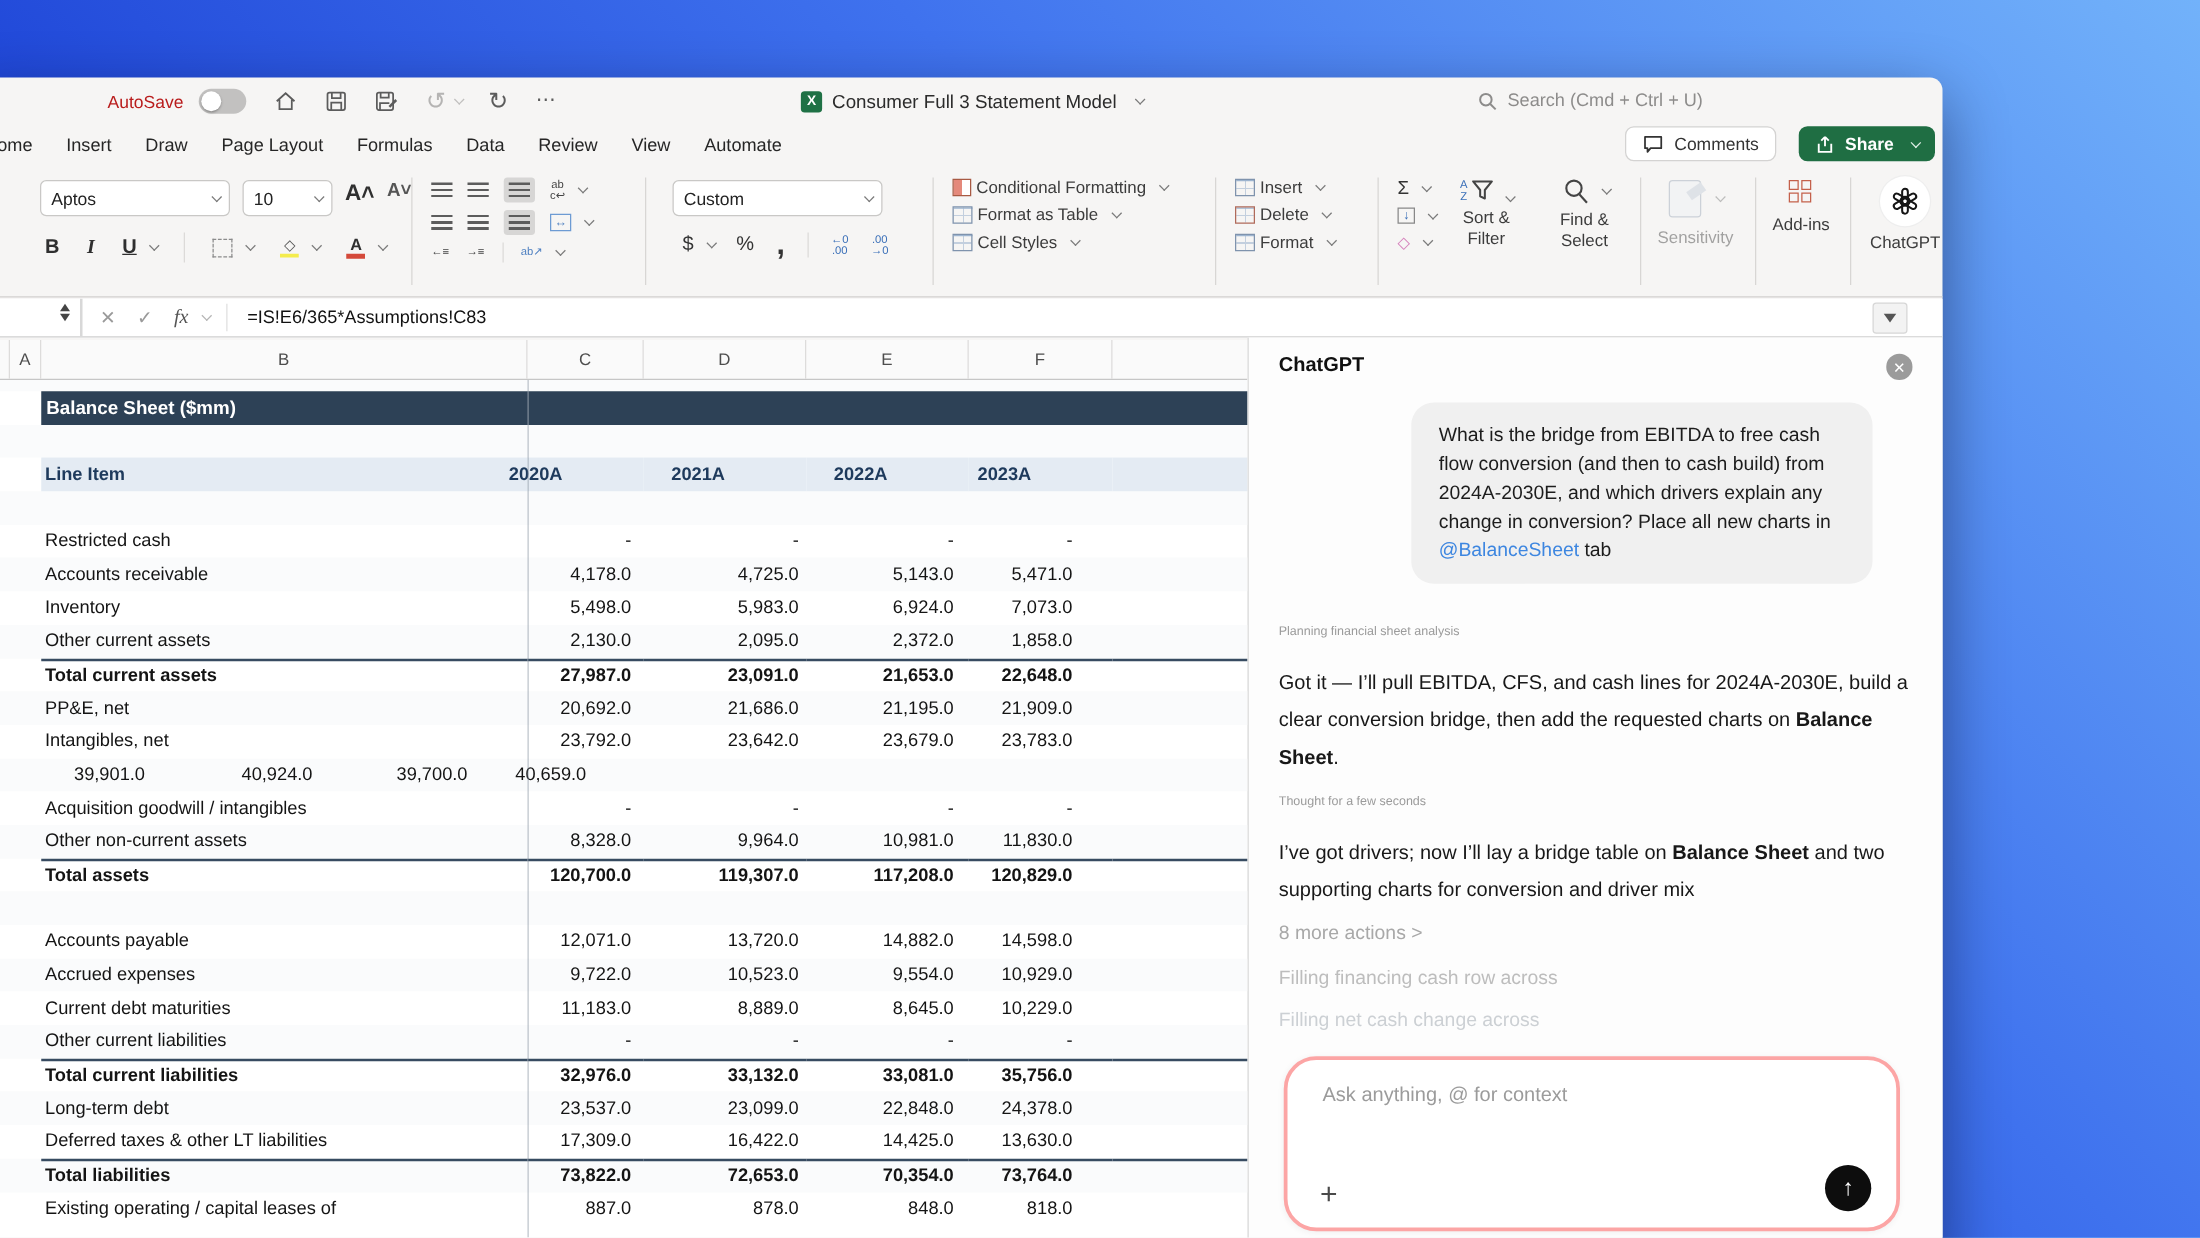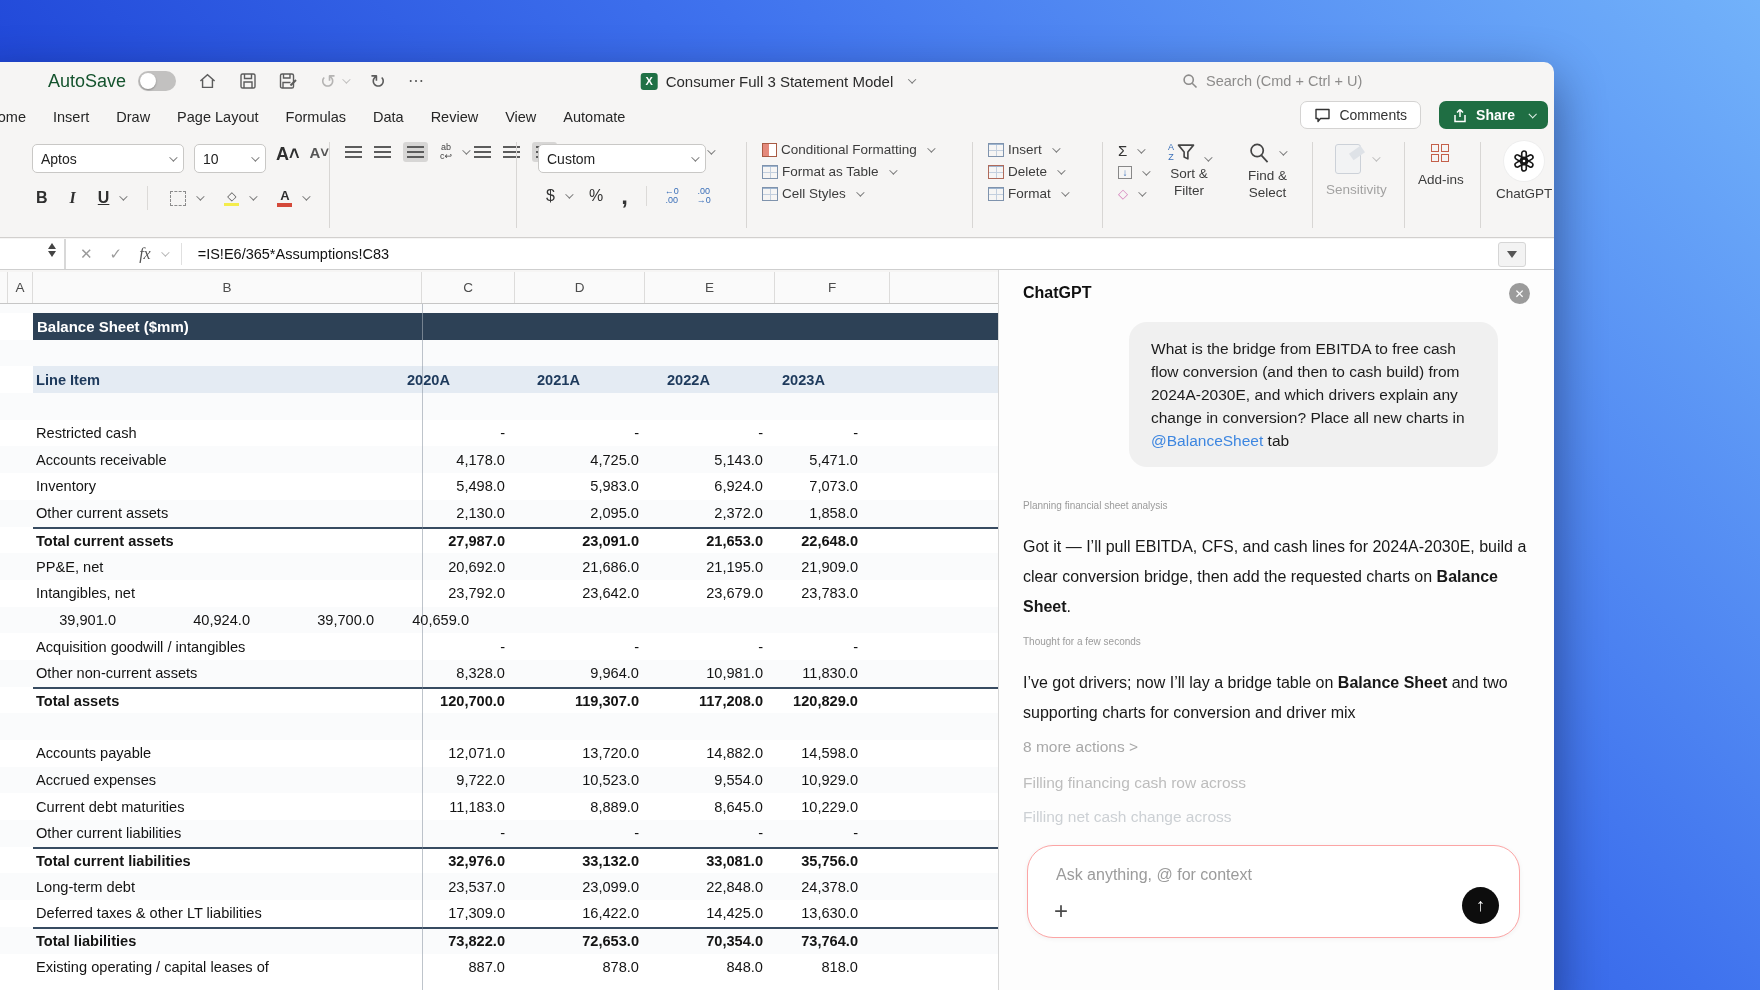--- a/index.html
+++ b/index.html
@@ -4,21 +4,21 @@
 <style>
   *{box-sizing:border-box;margin:0;padding:0}
   html,body{width:1760px;height:990px;overflow:hidden}
   body{font-family:"Liberation Sans",sans-serif;
        background:linear-gradient(225deg,#72b2fa 0%,#3f72ee 38%,#1d43d6 70%,#0e2fc2 100%)}
   
   .window{position:absolute;left:-24px;top:62px;width:1578px;height:950px;
           background:#f6f5f4;border-radius:10px 10px 0 0;box-shadow:0 18px 50px rgba(0,0,20,.45)}
   
   .titlebar{position:absolute;left:24px;top:0;width:1554px;height:38px;display:flex;align-items:center}
-  .autosave-label{margin-left:48px;font-size:18px;color:#14532d}
+  .autosave-label{margin-left:86px;font-size:14px;color:#b91c1c}
   .toggle{width:38px;height:20px;border-radius:10px;background:#c2c1c0;margin-left:12px;position:relative}
   .toggle i{position:absolute;left:2px;top:2px;width:16px;height:16px;border-radius:50%;background:#fff;box-shadow:0 1px 2px rgba(0,0,0,.3)}
   .tb-ic{margin-left:22px;color:#5c5c5c;display:flex;align-items:center}
   .tb-ic svg{display:block}
   .uchar{font-size:19px;line-height:1;color:#5c5c5c}
   .dim{color:#b5b4b3}
   .caret{display:inline-block;width:6px;height:6px;border-right:1.5px solid #7a7a7a;border-bottom:1.5px solid #7a7a7a;transform:rotate(45deg) translateY(-2px);margin-left:6px}
   .doc-title{position:absolute;left:50%;transform:translateX(-50%);display:flex;align-items:center;gap:8px}
   .xl-ic{width:17px;height:17px;border-radius:3px;background:#1f7145;color:#fff;font-size:11px;font-weight:700;display:flex;align-items:center;justify-content:center}
   .doc-title .t{font-size:15px;color:#2b2b2b}
@@ -91,21 +91,21 @@
   .panel{position:absolute;left:998px;top:270px;width:556px;height:720px;background:#fdfdfd;border-left:1px solid #d8d8d8;font-size:16px;color:#171717}
   .p-title{position:absolute;left:24px;top:14px;font-size:16px;font-weight:700;color:#101010}
   .p-close{position:absolute;right:24px;top:13px;width:21px;height:21px;border-radius:50%;background:#9b9b9b;color:#fff;font-size:12px;display:flex;align-items:center;justify-content:center}
   .bubble{position:absolute;left:130px;right:56px;top:52px;background:#f0f0f0;border-radius:18px;padding:15px 22px;font-size:15.5px;line-height:23px;color:#1c1c1c}
   .bubble .link{color:#3d86e0}
   .gray1{position:absolute;left:24px;right:13px;font-size:10px;color:#9b9b9b}
   .para{position:absolute;left:24px;right:22px;font-size:16px;line-height:30px;color:#181818}
   .more{position:absolute;left:24px;font-size:15.5px;color:#a8a8a8}
   .act1{position:absolute;left:24px;font-size:15.5px;color:#bdbdbd}
   .act2{position:absolute;left:24px;font-size:15.5px;color:#ccd0d4}
-  .inputcard{position:absolute;left:28px;right:34px;top:575px;height:93px;background:#fff;border:1px solid #fca5a5;border-radius:26px;box-shadow:0 1px 5px rgba(0,0,0,.05)}
+  .inputcard{position:absolute;left:28px;right:34px;top:575px;height:140px;background:#fff;border:3px solid #fca5a5;border-radius:26px;box-shadow:0 1px 5px rgba(0,0,0,.05)}
   .placeholder{position:absolute;left:28px;top:20px;color:#9b9b9b;font-size:16px}
   .plus{position:absolute;left:26px;bottom:14px;font-size:24px;color:#4a4a4a;font-weight:300;line-height:1}
   .send{position:absolute;right:20px;bottom:13px;width:37px;height:37px;border-radius:50%;background:#0d0d0d;color:#fff;display:flex;align-items:center;justify-content:center;font-size:18px}
 </style>
 </head>
 <body>
 
 <div class="window">
 
   <div class="titlebar">
@@ -223,21 +223,21 @@
       <span class="ric">
           <span style="display:flex;flex-direction:column;align-items:center">
             <span class="bigA" style="font-size:13px;line-height:1">A</span>
             <span class="ubar" style="background:#d4493a"></span>
           </span>
           <span class="caret"></span>
         </span>
     </div>
     <div class="vsep" style="left:329px"></div>
 
-    <div style="position:absolute;left:345px;top:8px;display:flex;gap:6px">
+    <div style="position:absolute;left:345px;top:8px;display:flex;flex-direction:column;gap:6px">
       <div style="display:flex;gap:12px;align-items:center">
         <span class="lines"></span>
         <span class="lines"></span>
         <span class="selbg">
             <span class="lines" style="display:block"></span>
           </span>
         <span class="ric">
             <span class="mini">ab<br>c↩</span>
             <span class="caret"></span>
           </span>
@@ -342,21 +342,21 @@
       <span style="display:flex;align-items:flex-end;gap:2px">
         <span class="mini" style="color:#3a6fb8">A<br>Z</span>
         <svg width="20" height="20" viewBox="0 0 16 16" fill="none" stroke="#444" stroke-width="1.3">
             <path d="M2 2.5 H14 L9.5 8 V13.5 L6.5 12 V8 Z" stroke-linejoin="round"></path>
           </svg>
         <span class="caret"></span>
       </span>
       <span class="two-line" style="white-space:pre-line">Sort &amp;
 Filter</span>
     </div>
-    <div style="position:absolute;left:1248px;top:8px;display:flex;flex-direction:column;align-items:flex-start;gap:4px">
+    <div style="position:absolute;left:1248px;top:8px;display:flex;flex-direction:column;align-items:flex-end;gap:4px">
       <span style="display:flex;align-items:center;gap:3px">
         <svg width="22" height="22" viewBox="0 0 18 18" fill="none" stroke="#444" stroke-width="1.4">
             <circle cx="7.5" cy="7" r="5"></circle>
             <path d="M11 11 L16 16.5"></path>
           </svg>
         <span class="caret"></span>
       </span>
       <span class="two-line" style="white-space:pre-line">Find &amp;
 Select</span>
     </div>

